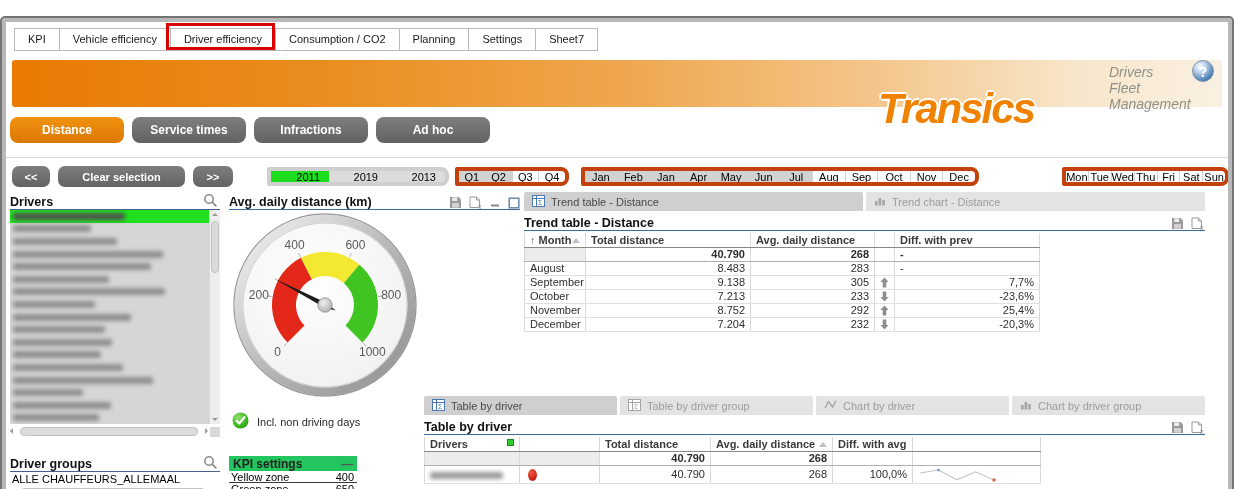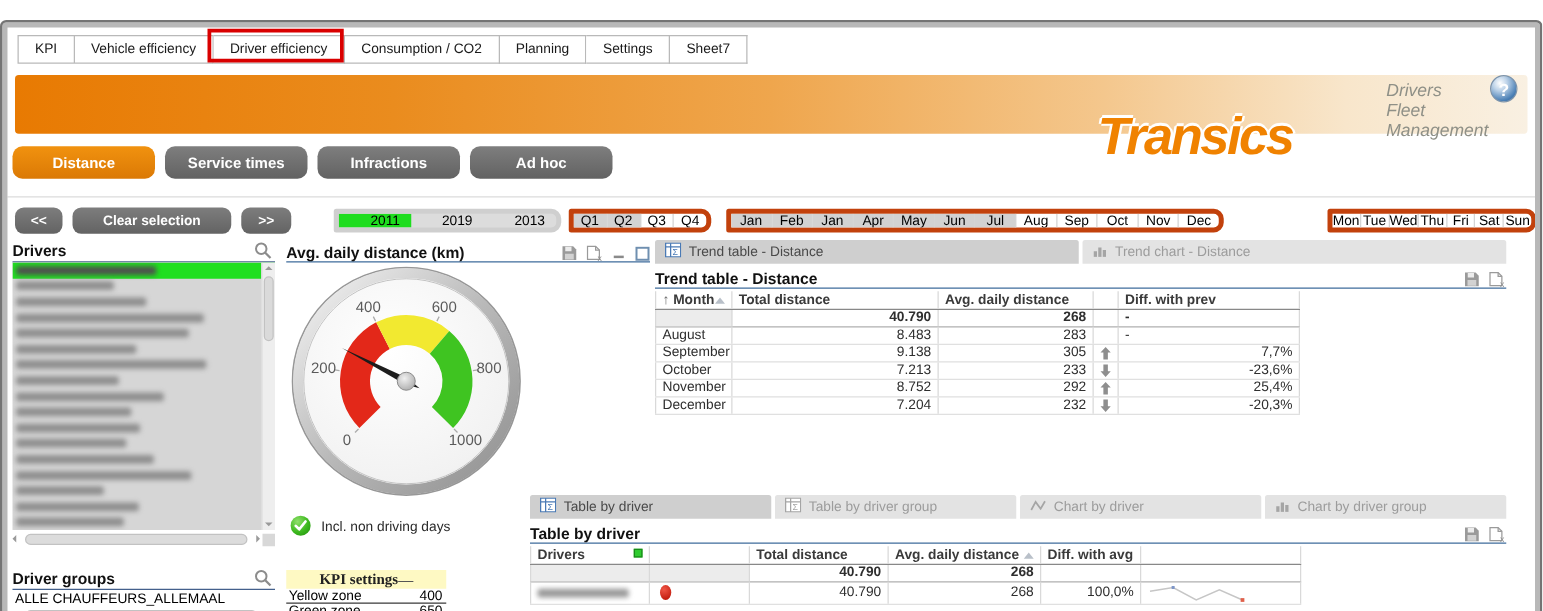--- a/index.html
+++ b/index.html
@@ -80,22 +80,22 @@
   .scroll-corner { position:absolute; right:0; top:1px; width:10px; height:10px; background:#d8d8d8; }
   #groups-panel { position:absolute; left:10px; top:438px; width:210px; }
   .group-item { font-size:11px; color:#000; padding:2px 0 1px 2px; height:13px; line-height:11px; }
 
   
   #gauge-title-row { position:absolute; left:229px; top:176px; width:291px; height:18px; border-bottom:1px solid #3f6c9c;
     display:flex; align-items:flex-end; justify-content:space-between; }
   #gauge-svg-wrap { position:absolute; left:233px; top:197px; width:184px; height:184px; }
   #note-row { position:absolute; left:232px; top:396px; display:flex; align-items:center; gap:8px; font-size:11px; color:#2a2a2a; }
   #kpi-panel { position:absolute; left:229px; top:440px; width:128px; font-size:11px; }
-  .kpi-header { background:#fef9c3; font-weight:bold; font-size:12px; color:#222; padding:1px 4px; height:15px;
-    display:flex; justify-content:center; align-items:center;font-family:Liberation Serif, serif; }
+  .kpi-header { background:#22c55e; font-weight:bold; font-size:12px; color:#222; padding:1px 4px; height:15px;
+    display:flex; justify-content:space-between; align-items:center; }
   .kpi-min { color:#555; font-weight:bold; line-height:8px; }
   .kpi-row { display:flex; justify-content:space-between; padding:1px 3px 0 2px; height:12px; line-height:11px; }
   .kpi-row.first { border-bottom:1px solid #3a3a3a; }
 
   
   .section-tabs { position:absolute; display:flex; gap:3px; }
   #trend-tabs { left:524px; top:176px; width:681px; }
   #driver-tabs { left:424px; top:380px; width:781px; }
   .s-tab { flex:1; height:19px; background:#e3e3e3; color:#9c9c9c; font-size:11px; display:flex; align-items:center; gap:6px;
     padding-left:8px; border-radius:2px 2px 0 0; white-space:nowrap; overflow:hidden; }

